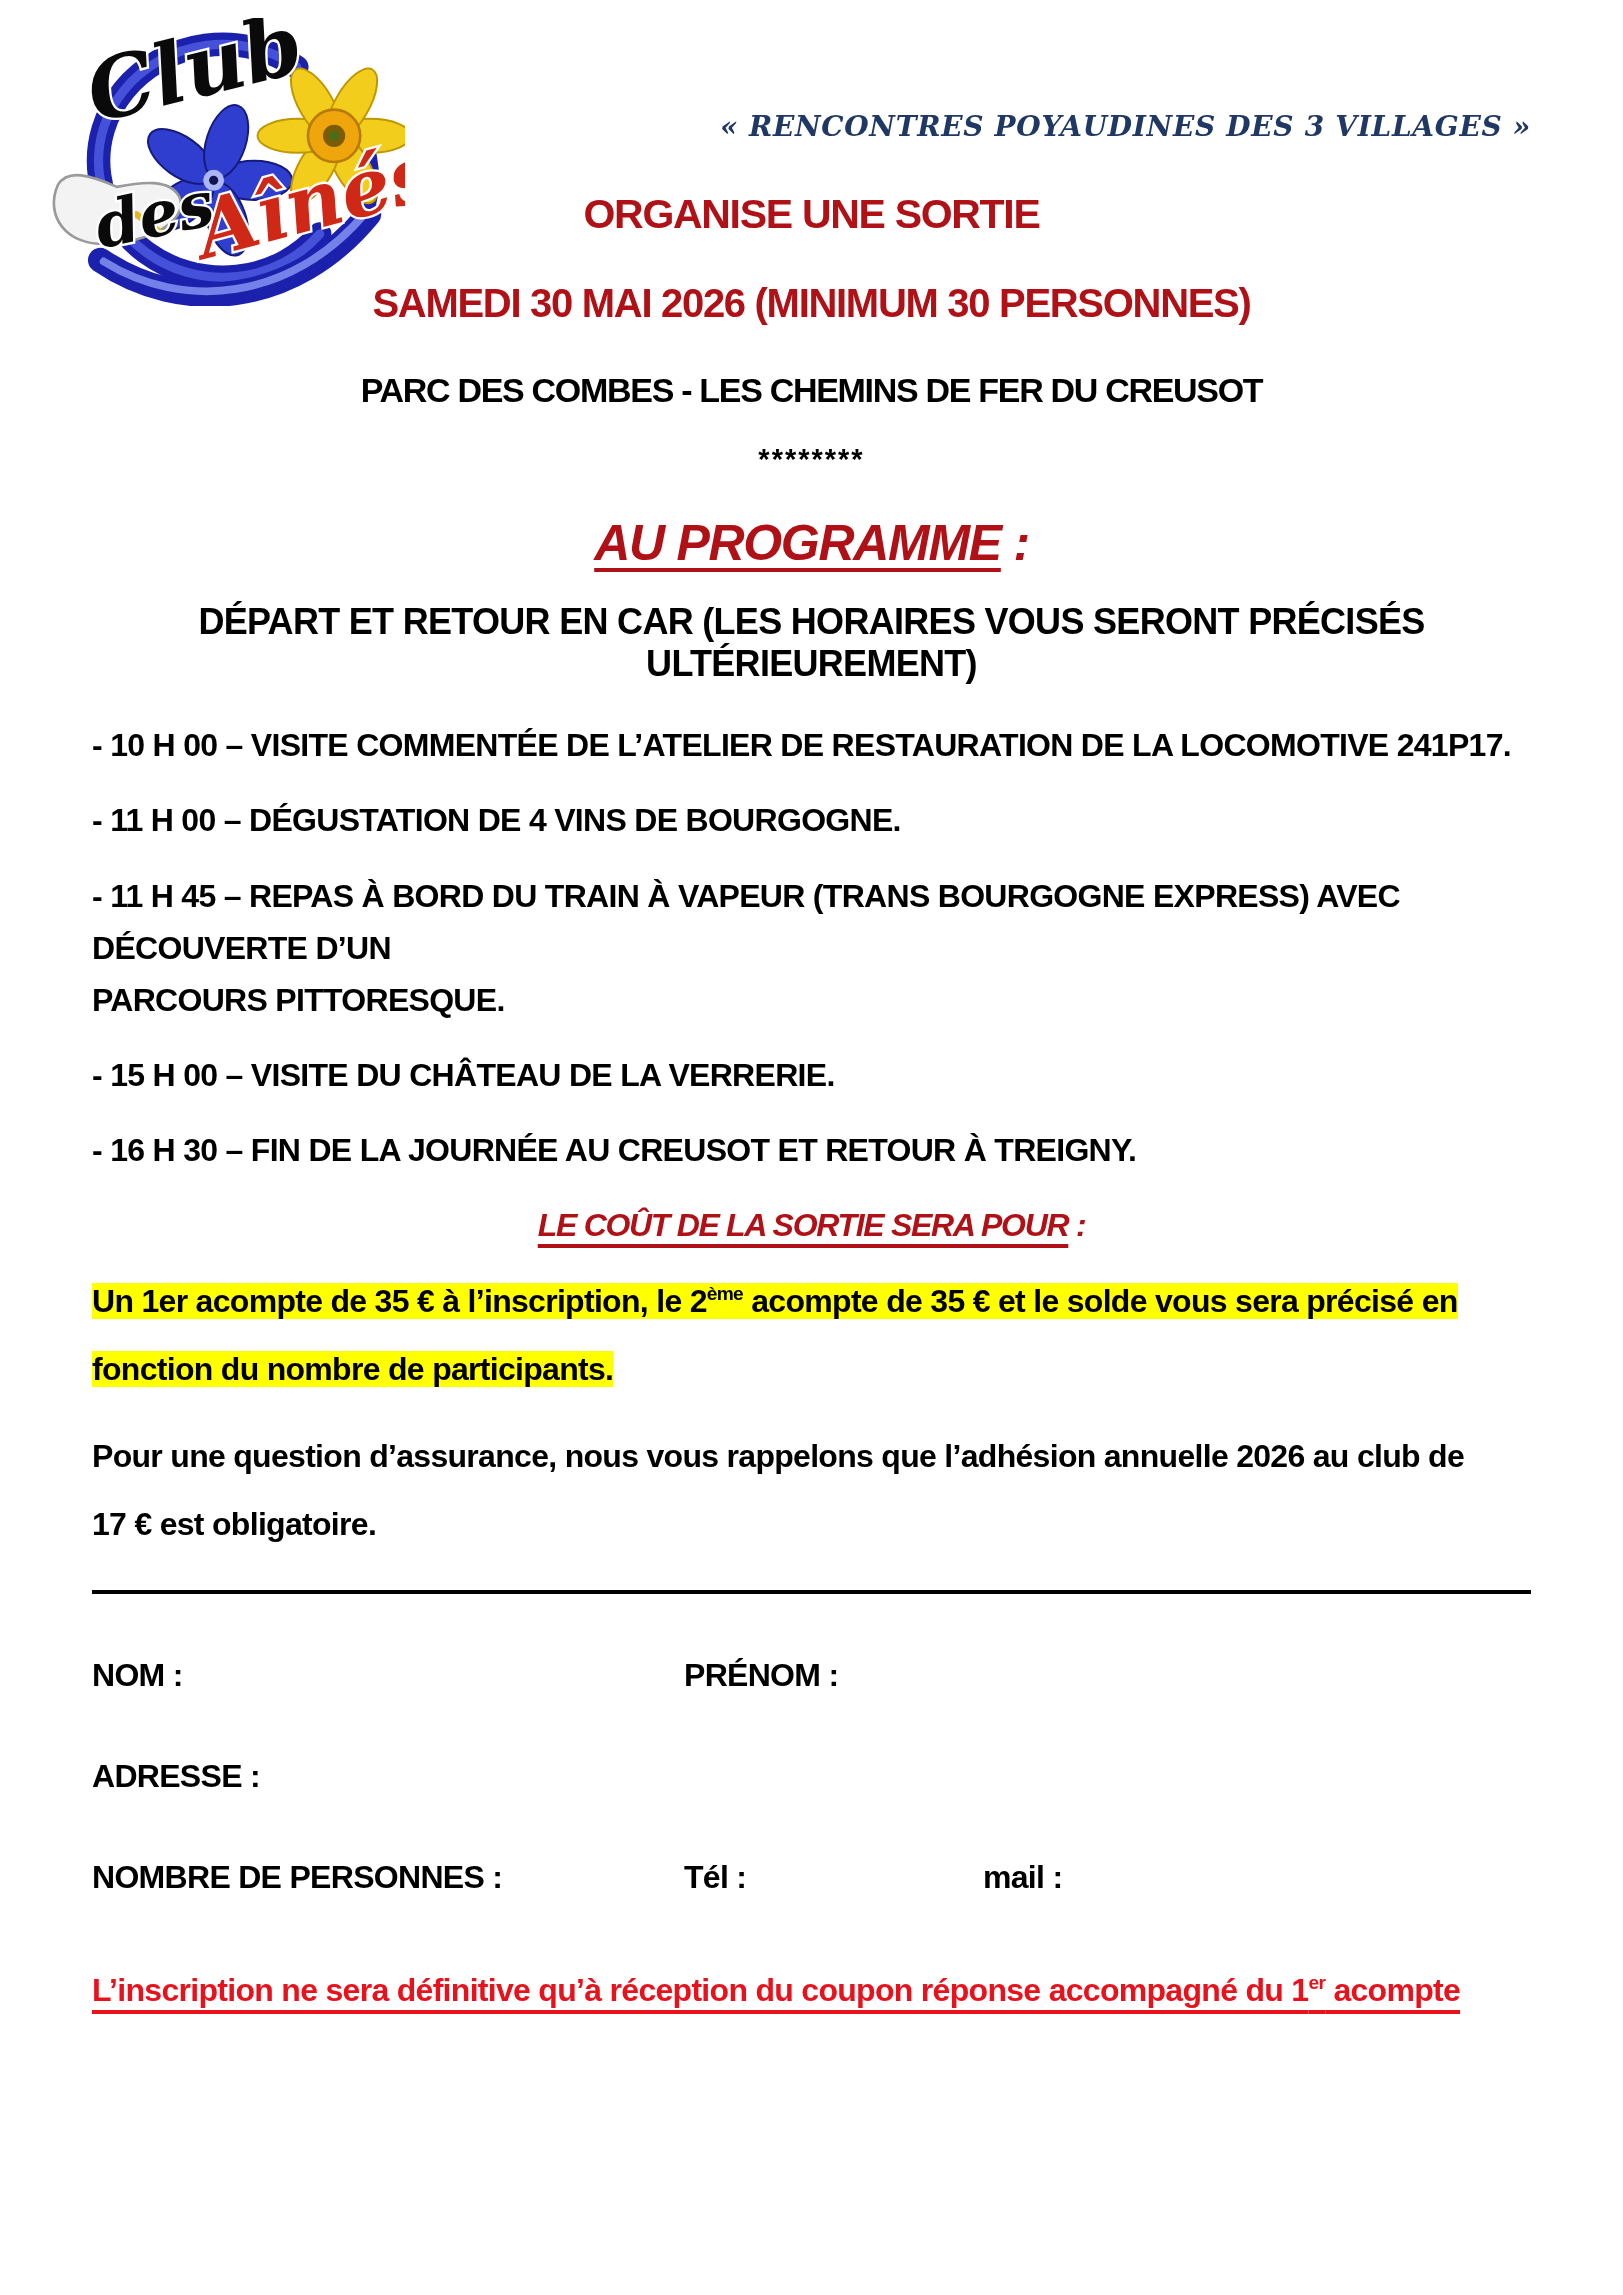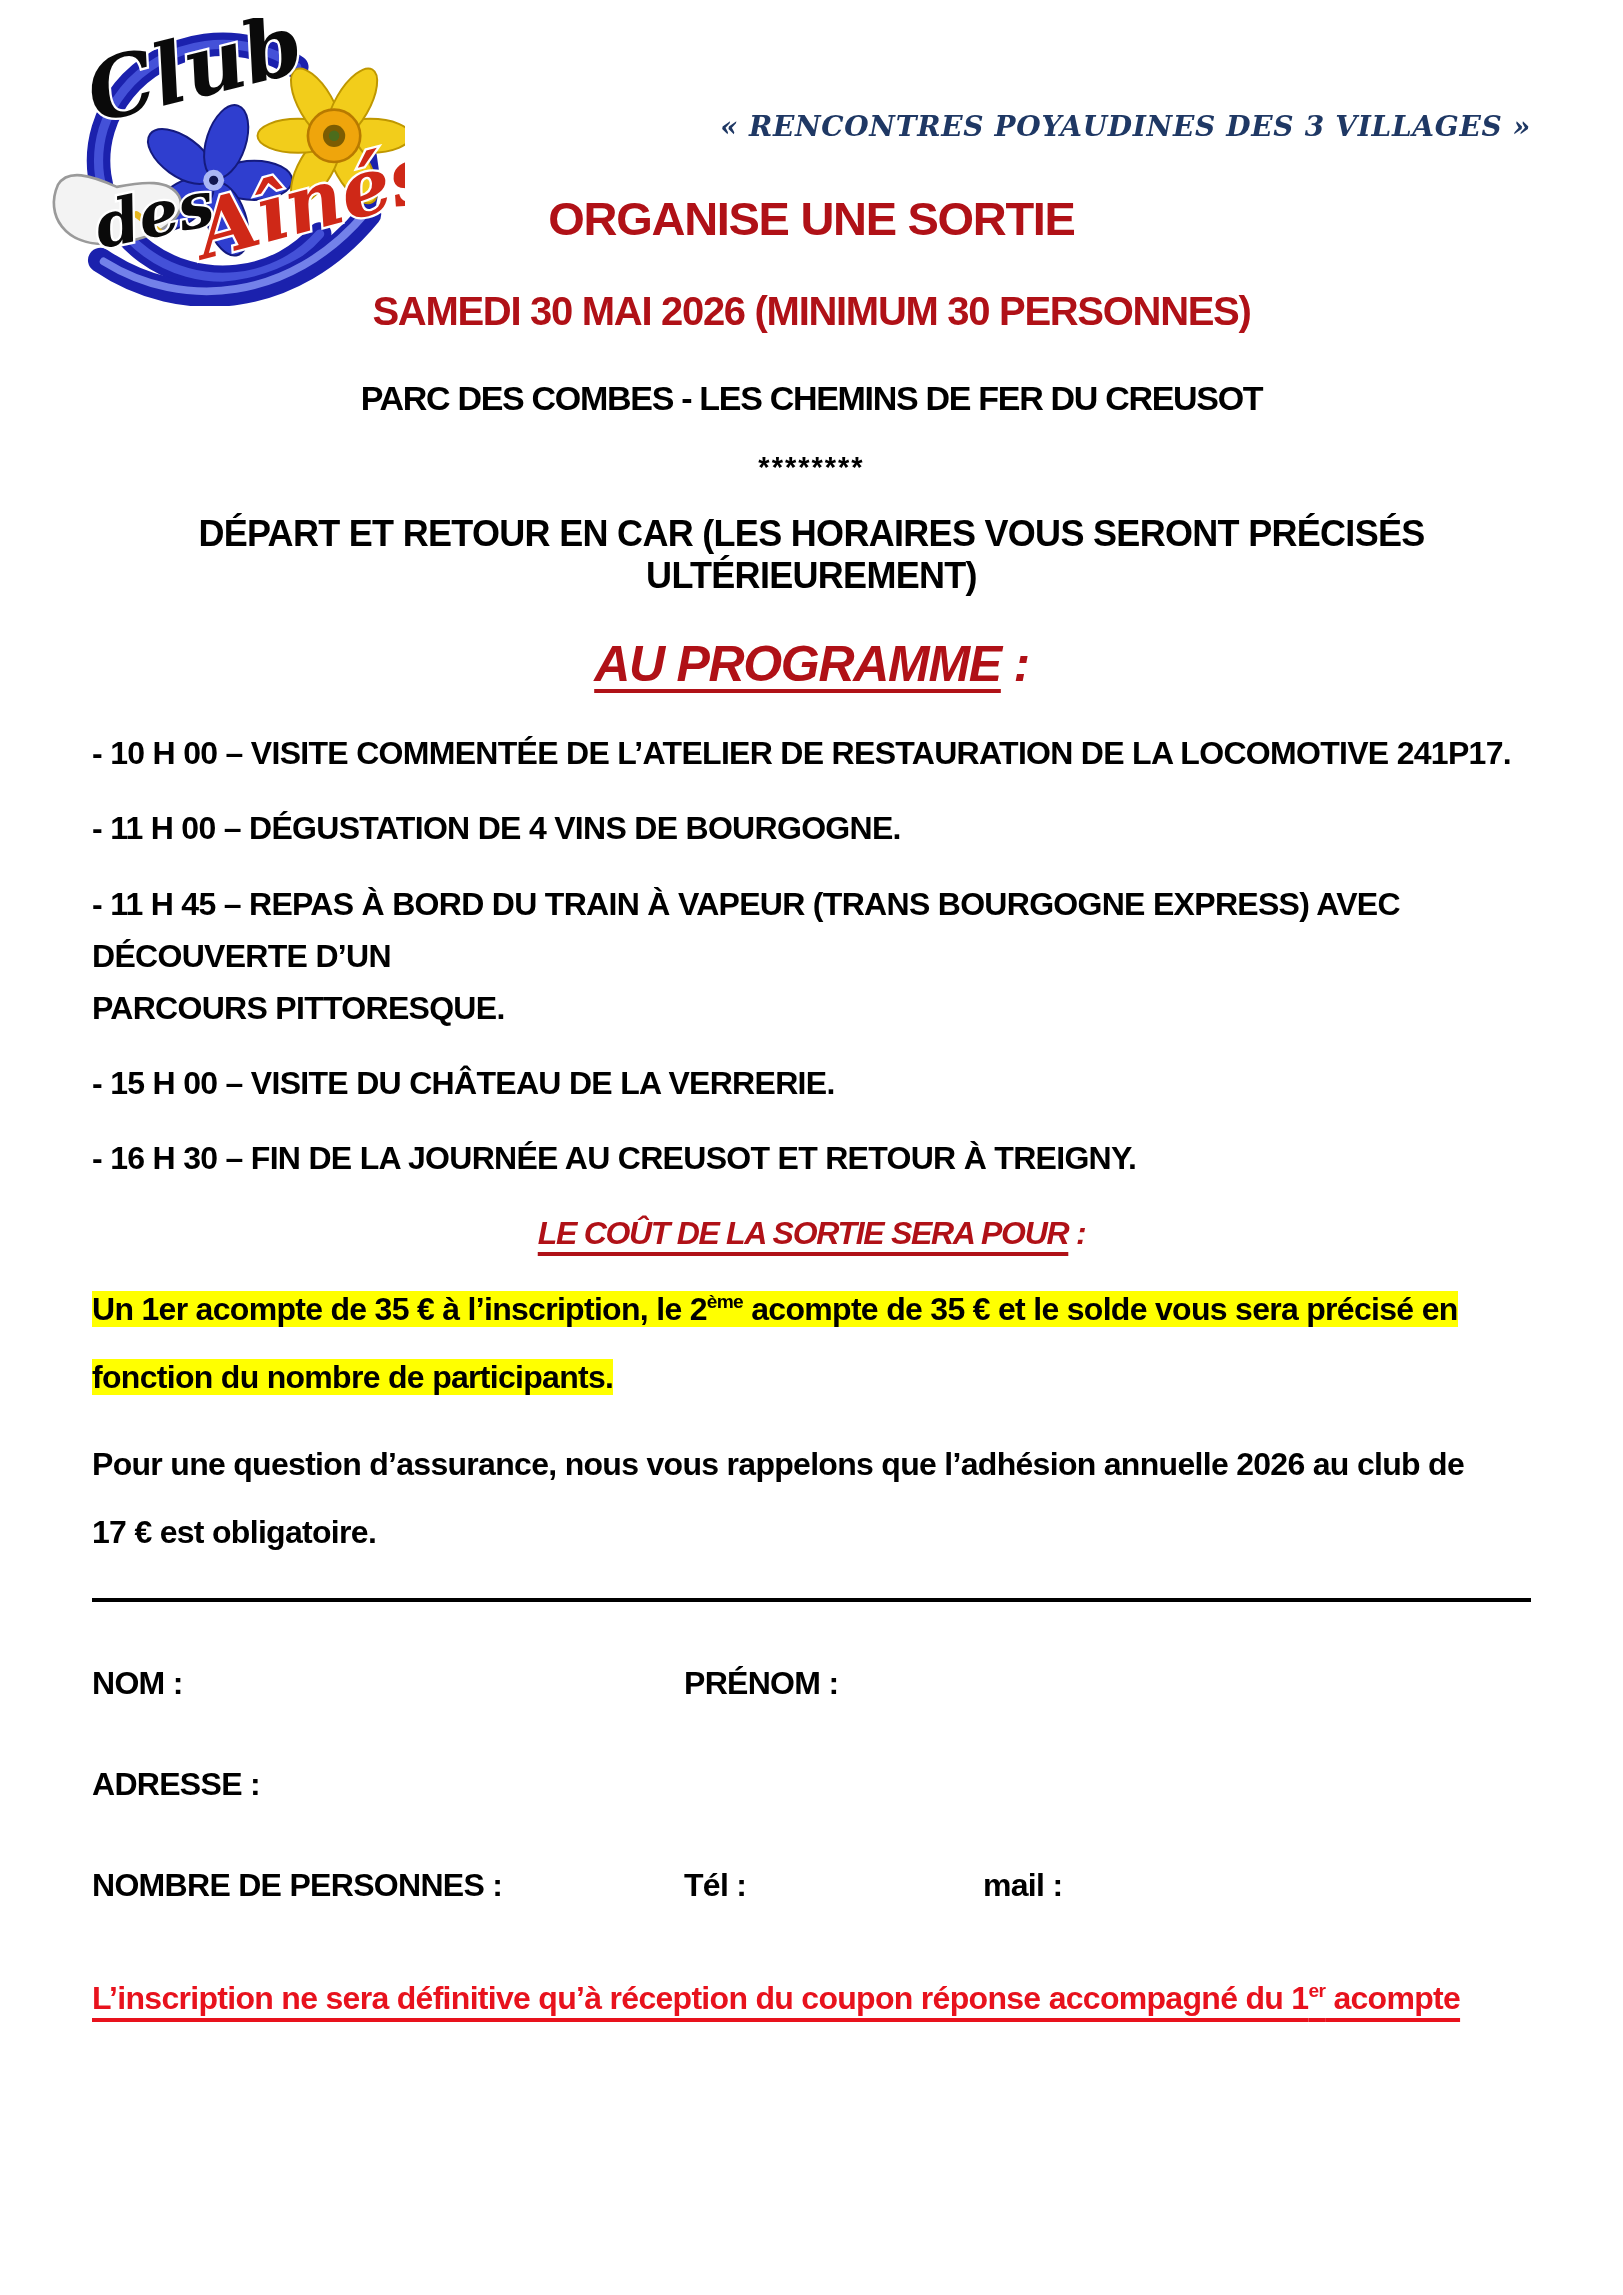--- a/index.html
+++ b/index.html
@@ -22,21 +22,21 @@
   
   .logo{position:absolute;left:38px;top:18.3px;width:367px;height:288px;}
   .logo-script{font-family:"DejaVu Serif",serif;font-style:italic;font-weight:700;
     paint-order:stroke;stroke:#ffffff;stroke-width:7px;}
 
   
   .title{margin:84px 0 0 281px;text-align:right;color:var(--dark-blue);
     font-family:"DejaVu Serif",serif;font-style:italic;font-weight:700;
     font-size:28px;letter-spacing:0.7px;}
   .h{letter-spacing:-1.3px;}
-  .h-organise{margin-top:48px;font-size:47px;color:var(--dark-red);}
+  .h-organise{margin-top:48px;font-size:41px;color:var(--dark-red);}
   .h-samedi{margin-top:43px;font-size:40px;color:var(--dark-red);}
   .h-parc{margin-top:45px;font-size:34px;color:var(--ink);}
   .h-stars{margin-top:33px;font-size:29px;letter-spacing:2px;color:var(--ink);}
   .h-depart{margin-top:29px;font-size:36px;color:var(--ink);letter-spacing:-0.7px;}
   .h-programme{margin-top:38px;font-size:50px;color:var(--dark-red);font-style:italic;}
   .h-cout{margin-top:30px;font-size:32px;color:var(--dark-red);font-style:italic;}
   .u-head{text-decoration:underline;text-decoration-thickness:3.9px;text-underline-offset:7.9px;}
 
   
   .bt{font-size:32px;letter-spacing:-0.7px;}
@@ -113,23 +113,23 @@
     <text class="logo-script" x="88" y="160" font-size="128" fill="#0a0a0a" transform="rotate(-14 88 160)">Club</text>
     <text class="logo-script" x="95" y="352" font-size="96" fill="#0a0a0a" transform="rotate(-12 95 352)">des</text>
     <text class="logo-script" x="255" y="368" font-size="120" fill="#cf2817" transform="rotate(-15 255 368)">Aînés</text>
   </svg>
 
   <div class="title">« RENCONTRES POYAUDINES DES 3 VILLAGES »</div>
   <div class="c h h-organise">ORGANISE UNE SORTIE</div>
   <div class="c h h-samedi">SAMEDI 30 MAI 2026 (MINIMUM 30 PERSONNES)</div>
   <div class="c h h-parc">PARC DES COMBES - LES CHEMINS DE FER DU CREUSOT</div>
   <div class="c h-stars">********</div>
+  <div class="c h h-programme"><span class="u-head">AU PROGRAMME</span><span> :</span></div>
+
   <div class="c h h-depart">DÉPART ET RETOUR EN CAR (LES HORAIRES VOUS SERONT PRÉCISÉS ULTÉRIEUREMENT)</div>
-
-  <div class="c h h-programme"><span class="u-head">AU PROGRAMME</span><span> :</span></div>
 
   <div class="program bt">
     <p class="pre">- 10 H 00 – VISITE COMMENTÉE DE L’ATELIER DE RESTAURATION DE LA LOCOMOTIVE 241P17.</p>
     <p class="pre">- 11 H 00 – DÉGUSTATION DE 4 VINS DE BOURGOGNE.</p>
     <p class="pre">- 11 H 45 – REPAS À BORD DU TRAIN À VAPEUR (TRANS BOURGOGNE EXPRESS) AVEC DÉCOUVERTE D’UN
 PARCOURS PITTORESQUE.</p>
     <p class="pre">- 15 H 00 – VISITE DU CHÂTEAU DE LA VERRERIE.</p>
     <p class="pre">- 16 H 30 – FIN DE LA JOURNÉE AU CREUSOT ET RETOUR À TREIGNY.</p>
   </div>
 

